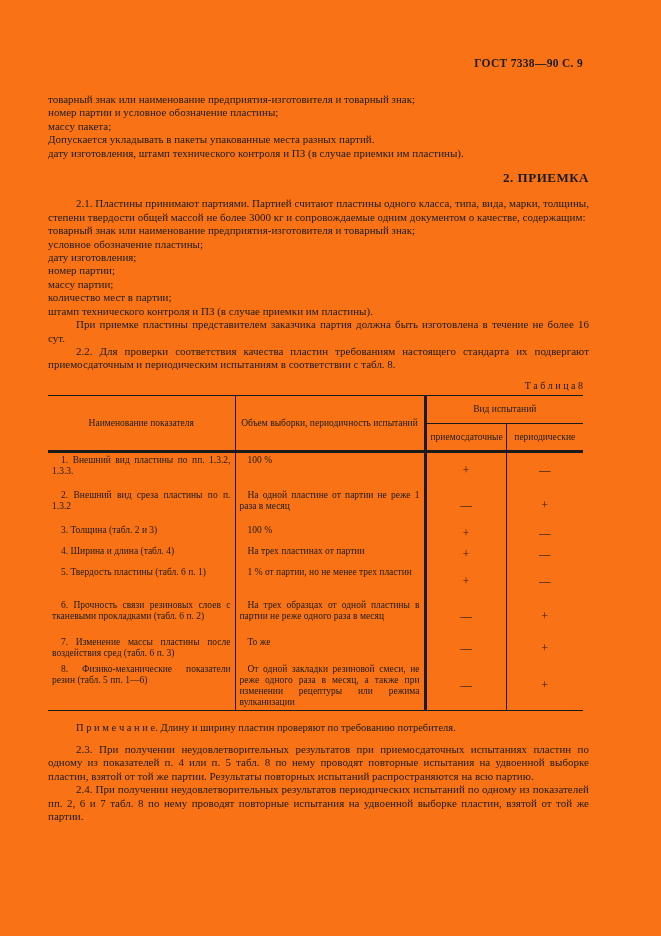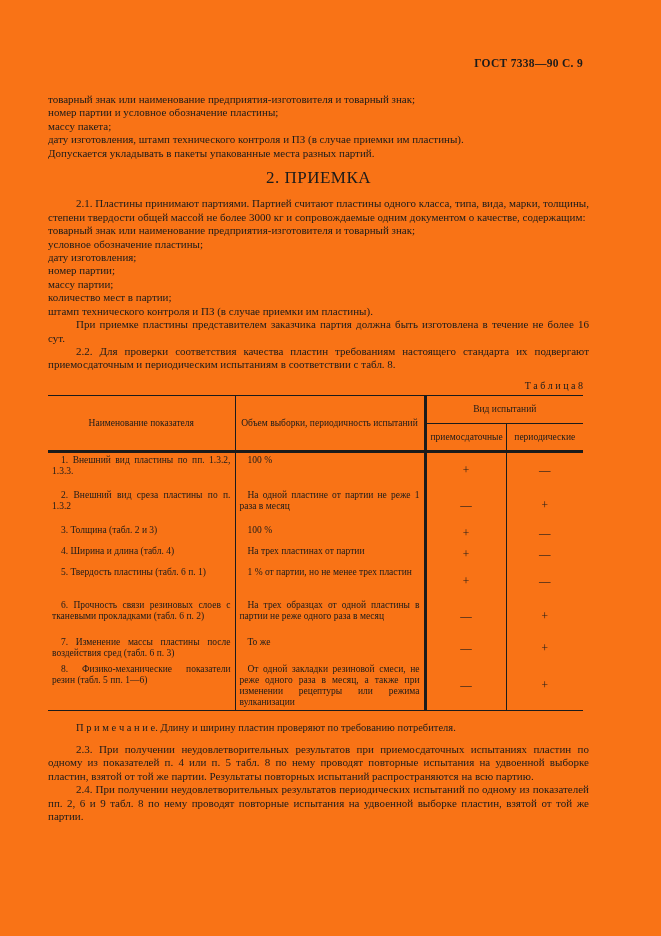--- a/index.html
+++ b/index.html
@@ -22,23 +22,23 @@
   .content {
     position: absolute;
     left: 48px; top: 93px;
     width: 541px;
     font-size: 11px;
     line-height: 13.4px;
   }
   .hang { }
   .para { text-indent: 28px; text-align: justify; }
   .section-title {
-    text-align: center;
-    font-weight: normal;
-    font-size: 17px;
+    text-align: right;
+    font-weight: bold;
+    font-size: 13px;
     letter-spacing: .5px;
     margin-top: 11px;
     margin-bottom: 13px;
   }
   .table-wrap { width: 535px; }
   .table-label {
     text-align: right;
     font-size: 10px;
     margin-top: 7px;
     margin-bottom: 3px;
@@ -100,22 +100,22 @@
 
 <div class="page">
 
   <div class="doc-header">ГОСТ 7338—90 С. 9</div>
 
   <div class="content">
 
     <div class="hang">товарный знак или наименование предприятия-изготовителя и товарный знак;</div>
     <div class="hang">номер партии и условное обозначение пластины;</div>
     <div class="hang">массу пакета;</div>
+    <div class="hang">Допускается укладывать в пакеты упакованные места разных партий.</div>
     <div class="hang">дату изготовления, штамп технического контроля и ПЗ (в случае приемки им пластины).</div>
-    <div class="hang">Допускается укладывать в пакеты упакованные места разных партий.</div>
 
     <div class="section-title">2. ПРИЕМКА</div>
 
     <div class="para">2.1. Пластины принимают партиями. Партией считают пластины одного класса, типа, вида, марки, толщины, степени твердости общей массой не более 3000 кг и сопровождаемые одним документом о качестве, содержащим:</div>
     <div class="hang">товарный знак или наименование предприятия-изготовителя и товарный знак;</div>
     <div class="hang">условное обозначение пластины;</div>
     <div class="hang">дату изготовления;</div>
     <div class="hang">номер партии;</div>
     <div class="hang">массу партии;</div>
     <div class="hang">количество мест в партии;</div>
@@ -193,16 +193,16 @@
             <td class="sign-cell b-thin">—</td>
             <td class="sign-cell">+</td>
           </tr>
         </tbody>
       </table>
     </div>
 
     <div class="note-line">П р и м е ч а н и е. Длину и ширину пластин проверяют по требованию потребителя.</div>
 
     <div class="para after-table">2.3. При получении неудовлетворительных результатов при приемосдаточных испытаниях пластин по одному из показателей п. 4 или п. 5 табл. 8 по нему проводят повторные испытания на удвоенной выборке пластин, взятой от той же партии. Результаты повторных испытаний распространяются на всю партию.</div>
-    <div class="para">2.4. При получении неудовлетворительных результатов периодических испытаний по одному из показателей пп. 2, 6 и 9 табл. 8 по нему проводят повторные испытания на удвоенной выборке пластин, взятой от той же партии.</div>
+    <div class="para">2.4. При получении неудовлетворительных результатов периодических испытаний по одному из показателей пп. 2, 6 и 7 табл. 8 по нему проводят повторные испытания на удвоенной выборке пластин, взятой от той же партии.</div>
 
   </div>
 </div>
 
 </body></html>

